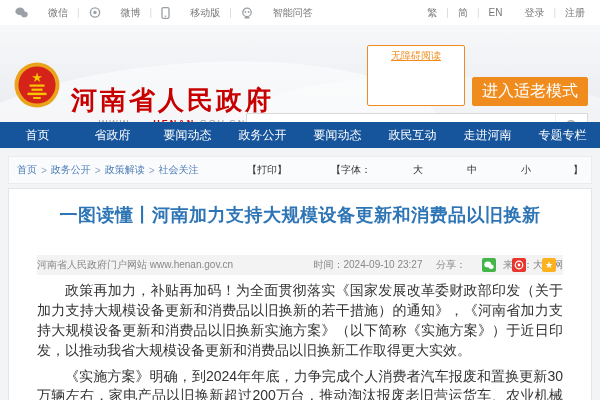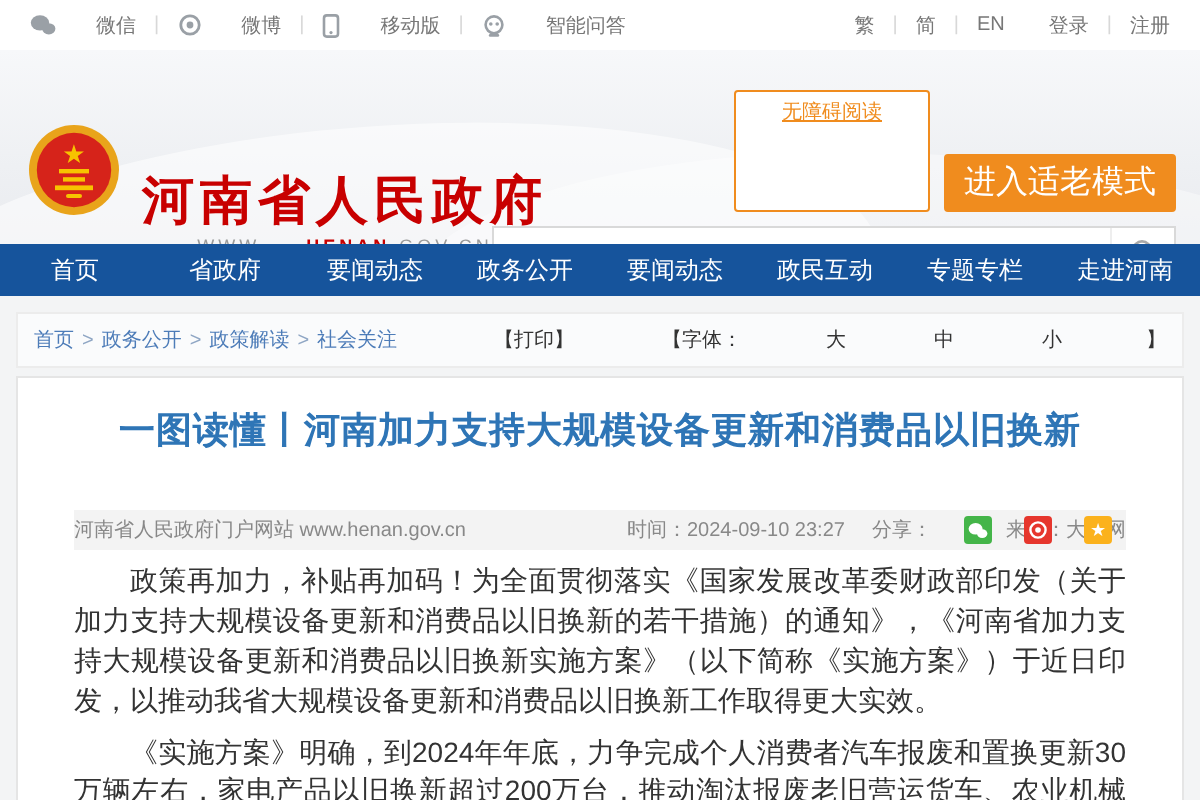--- a/index.html
+++ b/index.html
@@ -160,22 +160,22 @@
     </div>
   </div>
 
   <div class="nav">
     <div class="nav-item">首页</div>
     <div class="nav-item">省政府</div>
     <div class="nav-item">要闻动态</div>
     <div class="nav-item">政务公开</div>
     <div class="nav-item">要闻动态</div>
     <div class="nav-item">政民互动</div>
+    <div class="nav-item">走进河南</div>
     <div class="nav-item">专题专栏</div>
-    <div class="nav-item">走进河南</div>
   </div>
 
   <div class="page-body">
 
     <div class="breadcrumb-row">
       <span class="crumb">首页</span>
       <span class="crumb-sep">&gt;</span>
       <span class="crumb">政务公开</span>
       <span class="crumb-sep">&gt;</span>
       <span class="crumb">政策解读</span>

